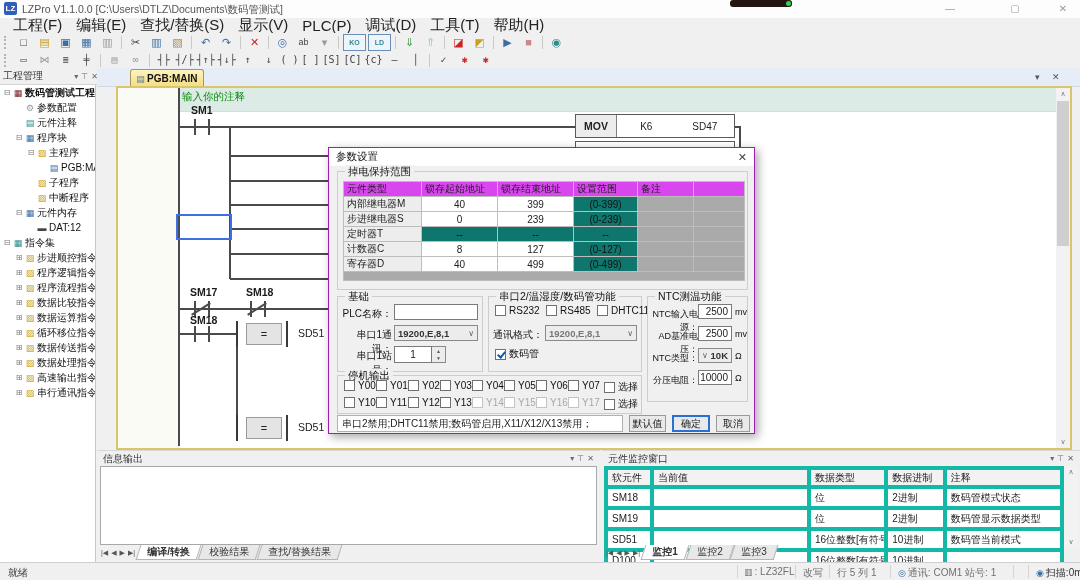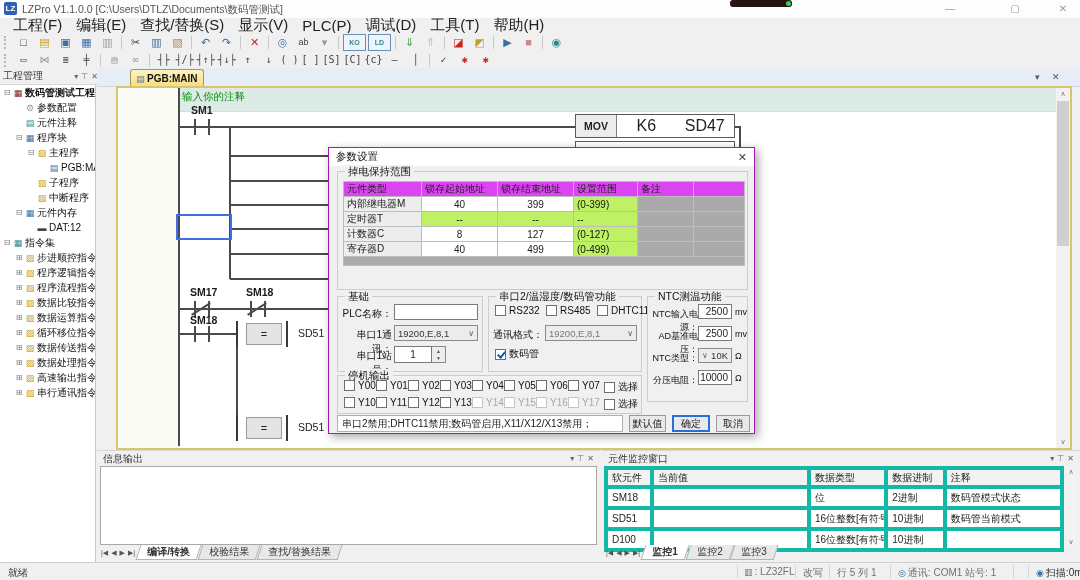--- a/index.html
+++ b/index.html
@@ -50,21 +50,21 @@
   #canvas{position:absolute;left:19px;top:18px;width:956px;height:364px;background:#fff;border:2px solid #d9c66a;box-sizing:border-box;}
   #margincol{position:absolute;left:0;top:0;width:60px;height:360px;background:#fbfbf6;border-right:1px solid #ececec;}
   #comment{position:absolute;left:60px;top:0;width:878px;height:23px;background:#dcebe5;border-bottom:1px solid #cfe2da;}
   #comment span{position:absolute;left:4px;top:2px;color:#0f8f0f;font-size:10.5px;}
   .wire{position:absolute;background:#4a4a4a;}
   .llab{position:absolute;font-size:10.5px;font-weight:bold;color:#1a1a1a;}
   .tick{position:absolute;width:2px;height:16px;background:#4a4a4a;}
   .slash{position:absolute;width:22px;height:2px;background:#4a4a4a;transform:rotate(-32deg);}
   #movbox{position:absolute;left:457px;top:26px;width:160px;height:24px;border:1.5px solid #5a5a5a;background:#fff;display:flex;box-sizing:border-box;}
   #movbox .op{width:40px;background:#ececec;border-right:1px solid #808080;display:flex;align-items:center;justify-content:center;font-weight:bold;font-size:10.5px;}
-  #movbox .arg{flex:1;display:flex;align-items:center;justify-content:center;font-size:16px;}
+  #movbox .arg{flex:1;display:flex;align-items:center;justify-content:center;font-size:10px;}
   #sliver{position:absolute;left:457px;top:53px;width:160px;height:8px;border:1.5px solid #5a5a5a;background:#fff;box-sizing:border-box;}
   .cmpblk{position:absolute;width:52px;height:26px;border-left:2px solid #3a3a3a;border-right:2px solid #3a3a3a;box-sizing:border-box;}
   .cmpblk .inner{position:absolute;left:8px;top:2px;width:34px;height:20px;background:#e4e4e4;border:1px solid #9a9a9a;
                  display:flex;align-items:center;justify-content:center;font-size:11px;color:#222;}
   #bluecell{position:absolute;left:58px;top:126px;width:56px;height:26px;border:2px solid #3f6fe0;box-sizing:border-box;background:transparent;}
   
   .sb{position:absolute;background:#f2f2f2;}
   .sbthumb{position:absolute;background:#cfcfcf;}
   .sbarr{position:absolute;width:14px;height:12px;display:flex;align-items:center;justify-content:center;font-size:7px;color:#777;background:#f2f2f2;}
   
@@ -73,30 +73,30 @@
   #dlgtitle{position:absolute;left:0;top:0;width:100%;height:18px;background:#fff;display:flex;align-items:center;padding:0 7px;box-sizing:border-box;}
   #dlgtitle .t{font-size:10.5px;color:#111;flex:1;}
   #dlgclose{font-size:11px;color:#444;}
   .grp{position:absolute;border:1px solid #cdcdcd;background:#f0f0f0;box-sizing:border-box;}
   .legend{position:absolute;top:-7px;left:7px;background:#f0f0f0;padding:0 3px;font-size:10.5px;color:#111;}
   table.rtab{border-collapse:collapse;table-layout:fixed;font-size:10px;}
   table.rtab th,table.rtab td{border:1px solid #bdbdbd;padding:0 3px;height:13px;overflow:hidden;white-space:nowrap;}
   table.rtab th{background:#d946ef;font-weight:normal;text-align:left;height:14px;}
   td.rname{background:#ededed;text-align:left;}
   td.rval{background:#fff;text-align:center;}
-  td.rval.gray,td.rrange{background:#bef264;color:#111;}
+  td.rval.gray,td.rrange{background:#0f766e;text-align:center;color:#111;}
   td.rnote{background:#aaaaaa;}
   td.rfill{background:#aaaaaa;border-left:none;}
   th.rfillh{background:#f6f6f6;}
   tr.fillrow td{background:#aaaaaa;height:8px;border-top:none;}
   .flabel{position:absolute;font-size:10px;color:#111;text-align:right;}
   .inp{position:absolute;background:#fff;border:1px solid #7a7a7a;font-size:10px;box-sizing:border-box;display:flex;align-items:center;padding:0 3px;}
   .inp.num{justify-content:flex-end;}
   .combo{position:absolute;background:#ececec;border:1px solid #8a8a8a;font-size:9.5px;box-sizing:border-box;display:flex;align-items:center;padding:0 3px;color:#333;}
-  .combo .cval{flex:1;}
+  .combo .cval{flex:1;font-weight:bold;}
   .combo .carr{font-size:8px;color:#666;}
   .unit{position:absolute;font-size:10px;color:#111;}
   .cbitem{position:absolute;display:flex;align-items:center;}
   .cb{width:11px;height:11px;background:#fff;border:1px solid #707070;box-sizing:border-box;position:relative;flex:none;}
   .cb.checked::after{content:"";position:absolute;left:2.5px;top:0.5px;width:3px;height:6px;border:solid #1558a8;border-width:0 2px 2px 0;transform:rotate(40deg);}
   .cblab{font-size:10px;margin-left:3px;color:#111;}
   .cbitem.dis .cb{border-color:#c4c4c4;}
   .cbitem.dis .cblab{color:#a8a8a8;}
   .spin{position:absolute;display:flex;box-sizing:border-box;}
   .spin .v{background:#fff;border:1px solid #7a7a7a;flex:1;display:flex;align-items:center;justify-content:center;font-size:10px;}
@@ -429,20 +429,28 @@
           <th>锁存结束地址</th>
           <th>设置范围</th>
           <th>备注</th>
           <th class="rfillh"></th>
         </tr>
         <tr>
               <td class="rname">内部继电器M</td>
               <td class="rval">40</td>
               <td class="rval">399</td>
               <td class="rrange">(0-399)</td>
+              <td class="rnote"></td>
+              <td class="rfill"></td>
+            </tr>
+        <tr>
+              <td class="rname">步进继电器S</td>
+              <td class="rval">0</td>
+              <td class="rval">239</td>
+              <td class="rrange">(0-239)</td>
               <td class="rnote"></td>
               <td class="rfill"></td>
             </tr>
         <tr>
               <td class="rname">定时器T</td>
               <td class="rval gray">--</td>
               <td class="rval gray">--</td>
               <td class="rrange">--</td>
               <td class="rnote"></td>
               <td class="rfill"></td>
@@ -681,20 +689,27 @@
         <th>注释</th>
       </tr>
       <tr>
             <td>SM18</td>
             <td></td>
             <td>位</td>
             <td>2进制</td>
             <td>数码管模式状态</td>
           </tr>
       <tr>
+            <td>SM19</td>
+            <td></td>
+            <td>位</td>
+            <td>2进制</td>
+            <td>数码管显示数据类型</td>
+          </tr>
+      <tr>
             <td>SD51</td>
             <td></td>
             <td>16位整数[有符号]</td>
             <td>10进制</td>
             <td>数码管当前模式</td>
           </tr>
       <tr>
             <td>D100</td>
             <td></td>
             <td>16位整数[有符号]</td>

